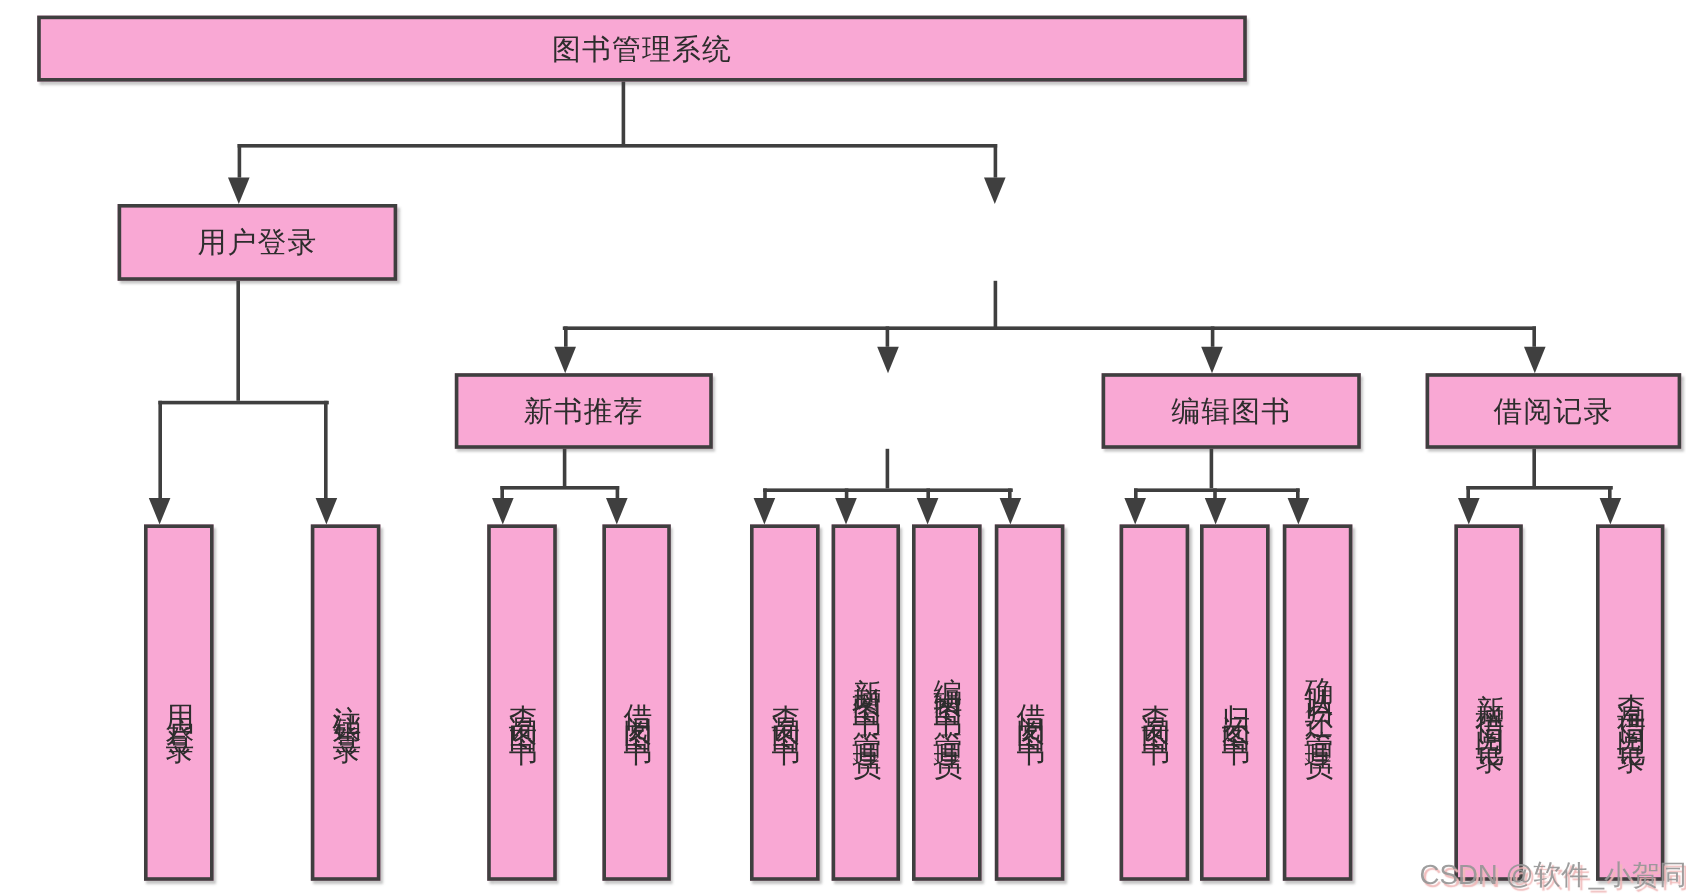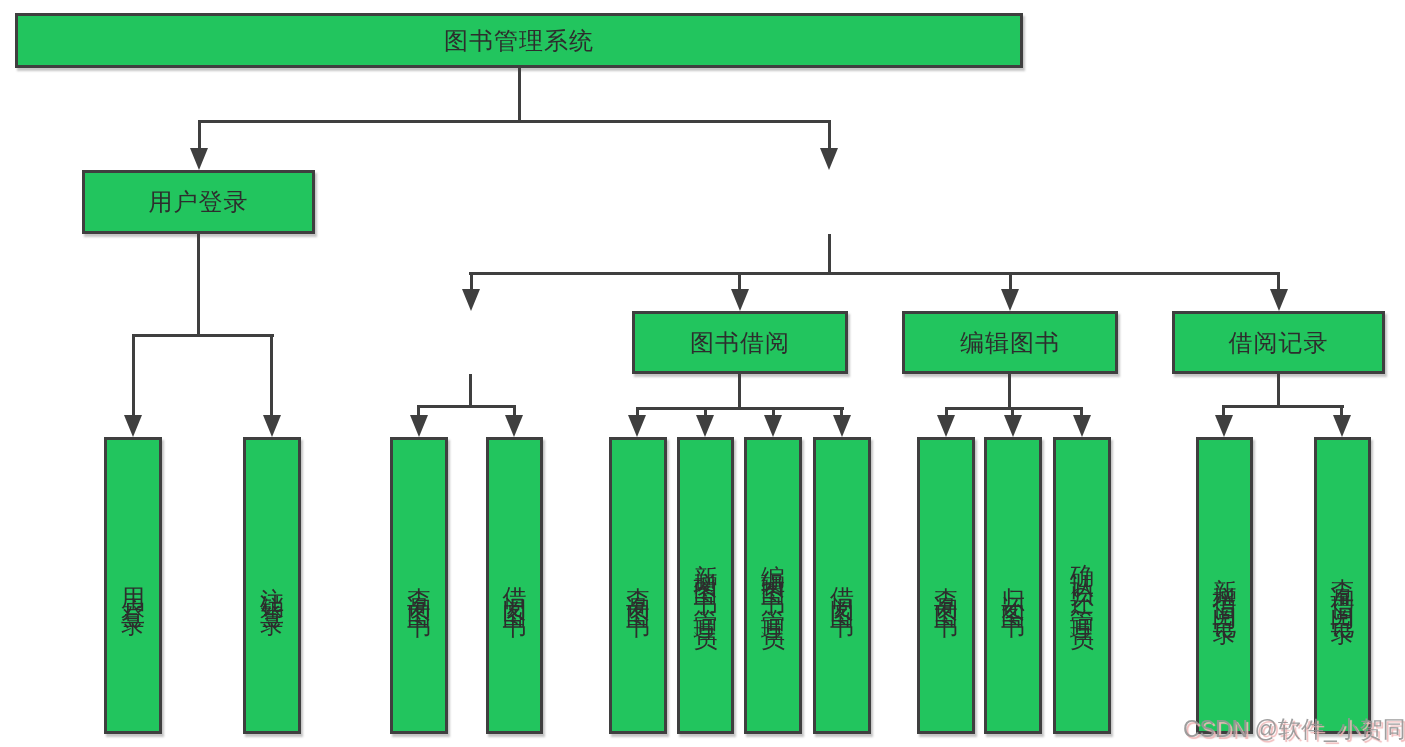--- a/index.html
+++ b/index.html
@@ -5,25 +5,25 @@
   :root{
     --line:#3f3f3f;
     --text:#2d2d2d;
   }
   html,body{margin:0;padding:0;background:#ffffff;}
   body{font-family:"Liberation Sans","DejaVu Sans",sans-serif;}
   #stage{
     position:relative;width:1405px;height:747px;background:#ffffff;overflow:hidden;
   }
   .box{
-    position:absolute;box-sizing:border-box;background:#22c55e;
+    position:absolute;box-sizing:border-box;background:#f9a8d4;
     border:3px solid var(--line);
     box-shadow:2px 3px 2px rgba(90,90,90,.35);
     display:flex;align-items:center;justify-content:center;
-    color:var(--text);font-size:24px;letter-spacing:1px;
+    color:var(--text);font-size:24px;letter-spacing:1px;margin-left:16px;
   }
   .leaf{
     writing-mode:vertical-rl;
     font-size:24px;letter-spacing:9px;line-height:1;
     padding:4px 0;
   }
   .vl{position:absolute;width:3px;background:var(--line);}
   .hl{position:absolute;height:3px;background:var(--line);}
   .arrow{
     position:absolute;width:0;height:0;
@@ -39,21 +39,21 @@
 </style>
 </head>
 <body>
 
 <div id="stage">
 
   <div class="box" style="left:15px;top:13px;width:1008px;height:55px;">图书管理系统</div>
 
   <div class="box" style="left:82px;top:170px;width:233px;height:64px;">用户登录</div>
 
-  <div class="box" style="left:632px;top:311px;width:216px;height:63px;">图书借阅</div>
+  <div class="box" style="left:363px;top:311px;width:215px;height:63px;">新书推荐</div>
   <div class="box" style="left:902px;top:311px;width:216px;height:63px;">编辑图书</div>
   <div class="box" style="left:1172px;top:311px;width:213px;height:63px;">借阅记录</div>
 
   <div class="box leaf" style="left:104px;top:437px;width:58px;height:297px;">用户登录</div>
   <div class="box leaf" style="left:243px;top:437px;width:58px;height:297px;">注销登录</div>
 
   <div class="box leaf" style="left:390px;top:437px;width:58px;height:297px;">查询图书</div>
   <div class="box leaf" style="left:486px;top:437px;width:57px;height:297px;">借阅图书</div>
 
   <div class="box leaf" style="left:609px;top:437px;width:58px;height:297px;">查询图书</div>

